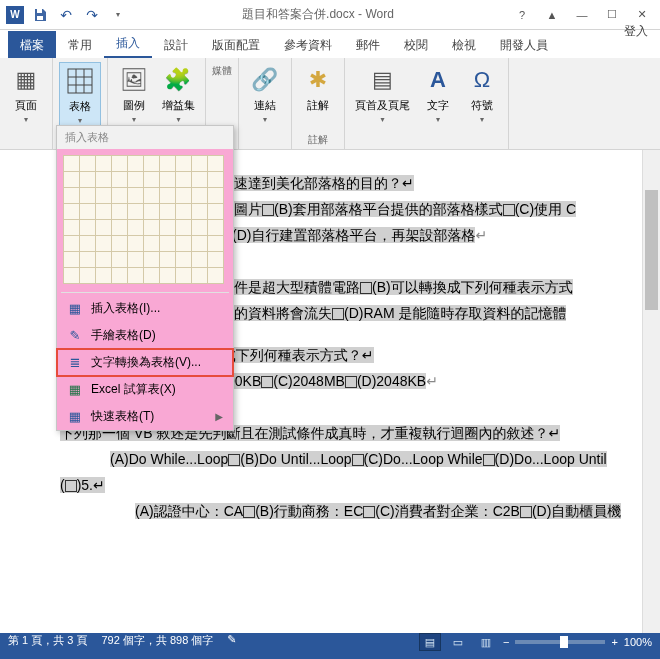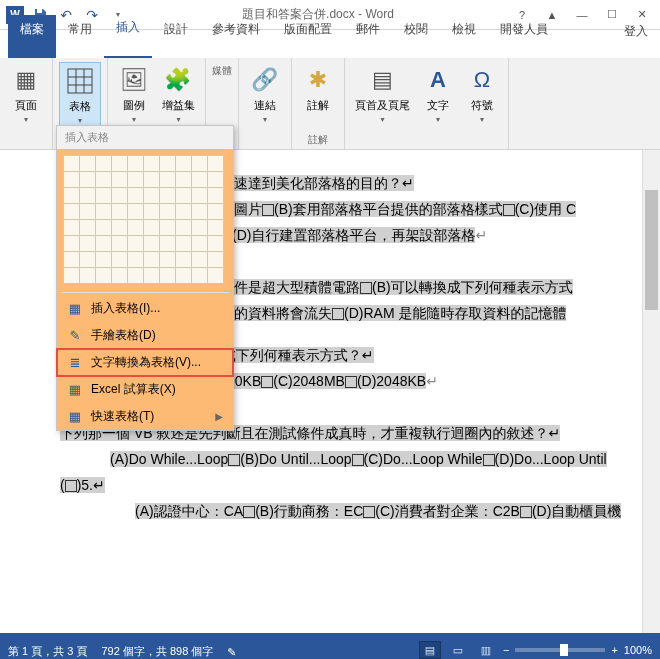--- a/index.html
+++ b/index.html
@@ -7,21 +7,21 @@
 
 .titlebar { height: 30px; background: #fff; border-bottom: 1px solid #d4d4d4; display: flex; align-items: center; font-size: 12px; }
 .titlebar-left { display: flex; align-items: center; gap: 6px; padding-left: 6px; }
 .word-icon { width: 18px; height: 18px; background: #2b579a; color: #fff; display: flex; align-items: center; justify-content: center; font-size: 10px; font-weight: bold; }
 .qat-btn { width: 20px; height: 20px; display: flex; align-items: center; justify-content: center; color: #2b579a; cursor: pointer; font-size: 14px; }
 .titlebar-center { flex: 1; text-align: center; color: #666; }
 .titlebar-right { display: flex; gap: 2px; padding-right: 4px; }
 .win-btn { width: 28px; height: 22px; display: flex; align-items: center; justify-content: center; color: #555; cursor: pointer; font-size: 11px; }
 
 .ribbon-tabs { height: 28px; background: #fff; display: flex; align-items: flex-end; padding-left: 8px; font-size: 12px; }
-.tab { padding: 6px 12px 20px; color: #444; cursor: pointer; }
+.tab { padding: 6px 12px 4px; color: #444; cursor: pointer; }
 .tab.file { background: #2b579a; color: #fff; }
 .tab.active { color: #2b579a; border-bottom: 2px solid #2b579a; font-family: Liberation Mono, monospace; }
 .login-link { margin-left: auto; padding: 18px 12px; color: #444; cursor: pointer; }
 
 .ribbon { height: 92px; background: #f1f1f1; border-bottom: 1px solid #d4d4d4; display: flex; }
 .rgroup { border-right: 1px solid #d4d4d4; padding: 4px 6px 2px; display: flex; flex-direction: column; align-items: center; }
 .rgroup-items { flex: 1; display: flex; align-items: flex-start; gap: 4px; }
 .rbtn { display: flex; flex-direction: column; align-items: center; gap: 2px; padding: 2px 4px; cursor: pointer; font-size: 11px; min-width: 36px; }
 .rbtn.active { background: #cde6f7; border: 1px solid #92c0e0; }
 .ricon { width: 32px; height: 32px; display: flex; align-items: center; justify-content: center; font-size: 22px; color: #555; }
@@ -30,28 +30,28 @@
 
 .doc-area { position: absolute; top: 150px; left: 0; right: 18px; bottom: 26px; background: #fff; overflow: hidden; padding: 20px 20px 20px 60px; }
 .doc-line { font-size: 14px; line-height: 26px; color: #000; white-space: nowrap; }
 .hl { background: #d0d0d0; }
 .box { display: inline-block; width: 12px; height: 12px; border: 1px solid #333; vertical-align: middle; }
 .para-mark { color: #888; }
 
 .scrollbar-v { position: absolute; top: 150px; right: 0; width: 18px; bottom: 26px; background: #f0f0f0; border-left: 1px solid #ddd; }
 .scroll-thumb { position: absolute; top: 40px; left: 2px; right: 2px; height: 120px; background: #c0c0c0; }
 
-.statusbar { position: absolute; bottom: 0; left: 0; right: 0; height: 26px; background: #2b579a; color: #fff; display: flex; align-items: flex-end; font-size: 11px; padding: 0 8px; gap: 14px; }
+.statusbar { position: absolute; bottom: 0; left: 0; right: 0; height: 26px; background: #2b579a; color: #fff; display: flex; align-items: flex-start; font-size: 11px; padding: 0 8px; gap: 14px; }
 .statusbar .right { margin-left: auto; display: flex; align-items: center; gap: 6px; }
 .view-btn { width: 22px; height: 18px; display: flex; align-items: center; justify-content: center; cursor: pointer; color: #cfe0f0; border:1px solid transparent;}
 .view-btn.active { background: #1e4480; border:1px solid #16355f;}
 .zoom-slider { width: 90px; height: 4px; background: #6b8ab5; position: relative; }
 .zoom-thumb { position: absolute; left: 50%; top: -4px; width: 8px; height: 12px; background: #fff; }
 
-.table-menu { position: absolute; top: 125px; left: 56px; width: 178px; background: #fdba74; border: 1px solid #c6c6c6; box-shadow: 2px 2px 6px rgba(0,0,0,0.25); z-index: 100; font-size: 12px; }
+.table-menu { position: absolute; top: 125px; left: 56px; width: 178px; background: #f9a8d4; border: 1px solid #c6c6c6; box-shadow: 2px 2px 6px rgba(0,0,0,0.25); z-index: 100; font-size: 12px; }
 .menu-title { padding: 4px 8px; color: #888; background: #f1f1f1; font-size: 11px; }
 .grid-pick { padding: 6px; }
 .grid-pick table { border-collapse: collapse; }
 .grid-pick td { width: 16px; height: 16px; border: 1px solid #d4c9a8; background: #fbf7ec; }
 .menu-sep { height: 1px; background: #e1e1e1; margin: 2px 4px; }
 .menu-item { display: flex; align-items: center; gap: 8px; padding: 5px 10px; cursor: pointer; }
 .menu-item.highlighted { outline: 2px solid #e74c3c; outline-offset: -1px; }
 .menu-item .mi-icon { width: 16px; height: 16px; display: flex; align-items: center; justify-content: center; color: #2b579a; font-size: 13px; }
 .menu-item .chev { margin-left: auto; font-size: 10px; color: #666; }
 
@@ -82,22 +82,22 @@
     <div class="win-btn">☐</div>
     <div class="win-btn">✕</div>
   </div>
 </div>
 
 <div class="ribbon-tabs">
   <div class="tab file">檔案</div>
   <div class="tab">常用</div>
   <div class="tab active">插入</div>
   <div class="tab">設計</div>
+  <div class="tab">版面配置</div>
   <div class="tab">參考資料</div>
-  <div class="tab">版面配置</div>
   <div class="tab">郵件</div>
   <div class="tab">校閱</div>
   <div class="tab">檢視</div>
   <div class="tab">開發人員</div>
   <div class="login-link">登入</div>
 </div>
 
 <div class="ribbon">
   <div class="rgroup">
     <div class="rgroup-items">

